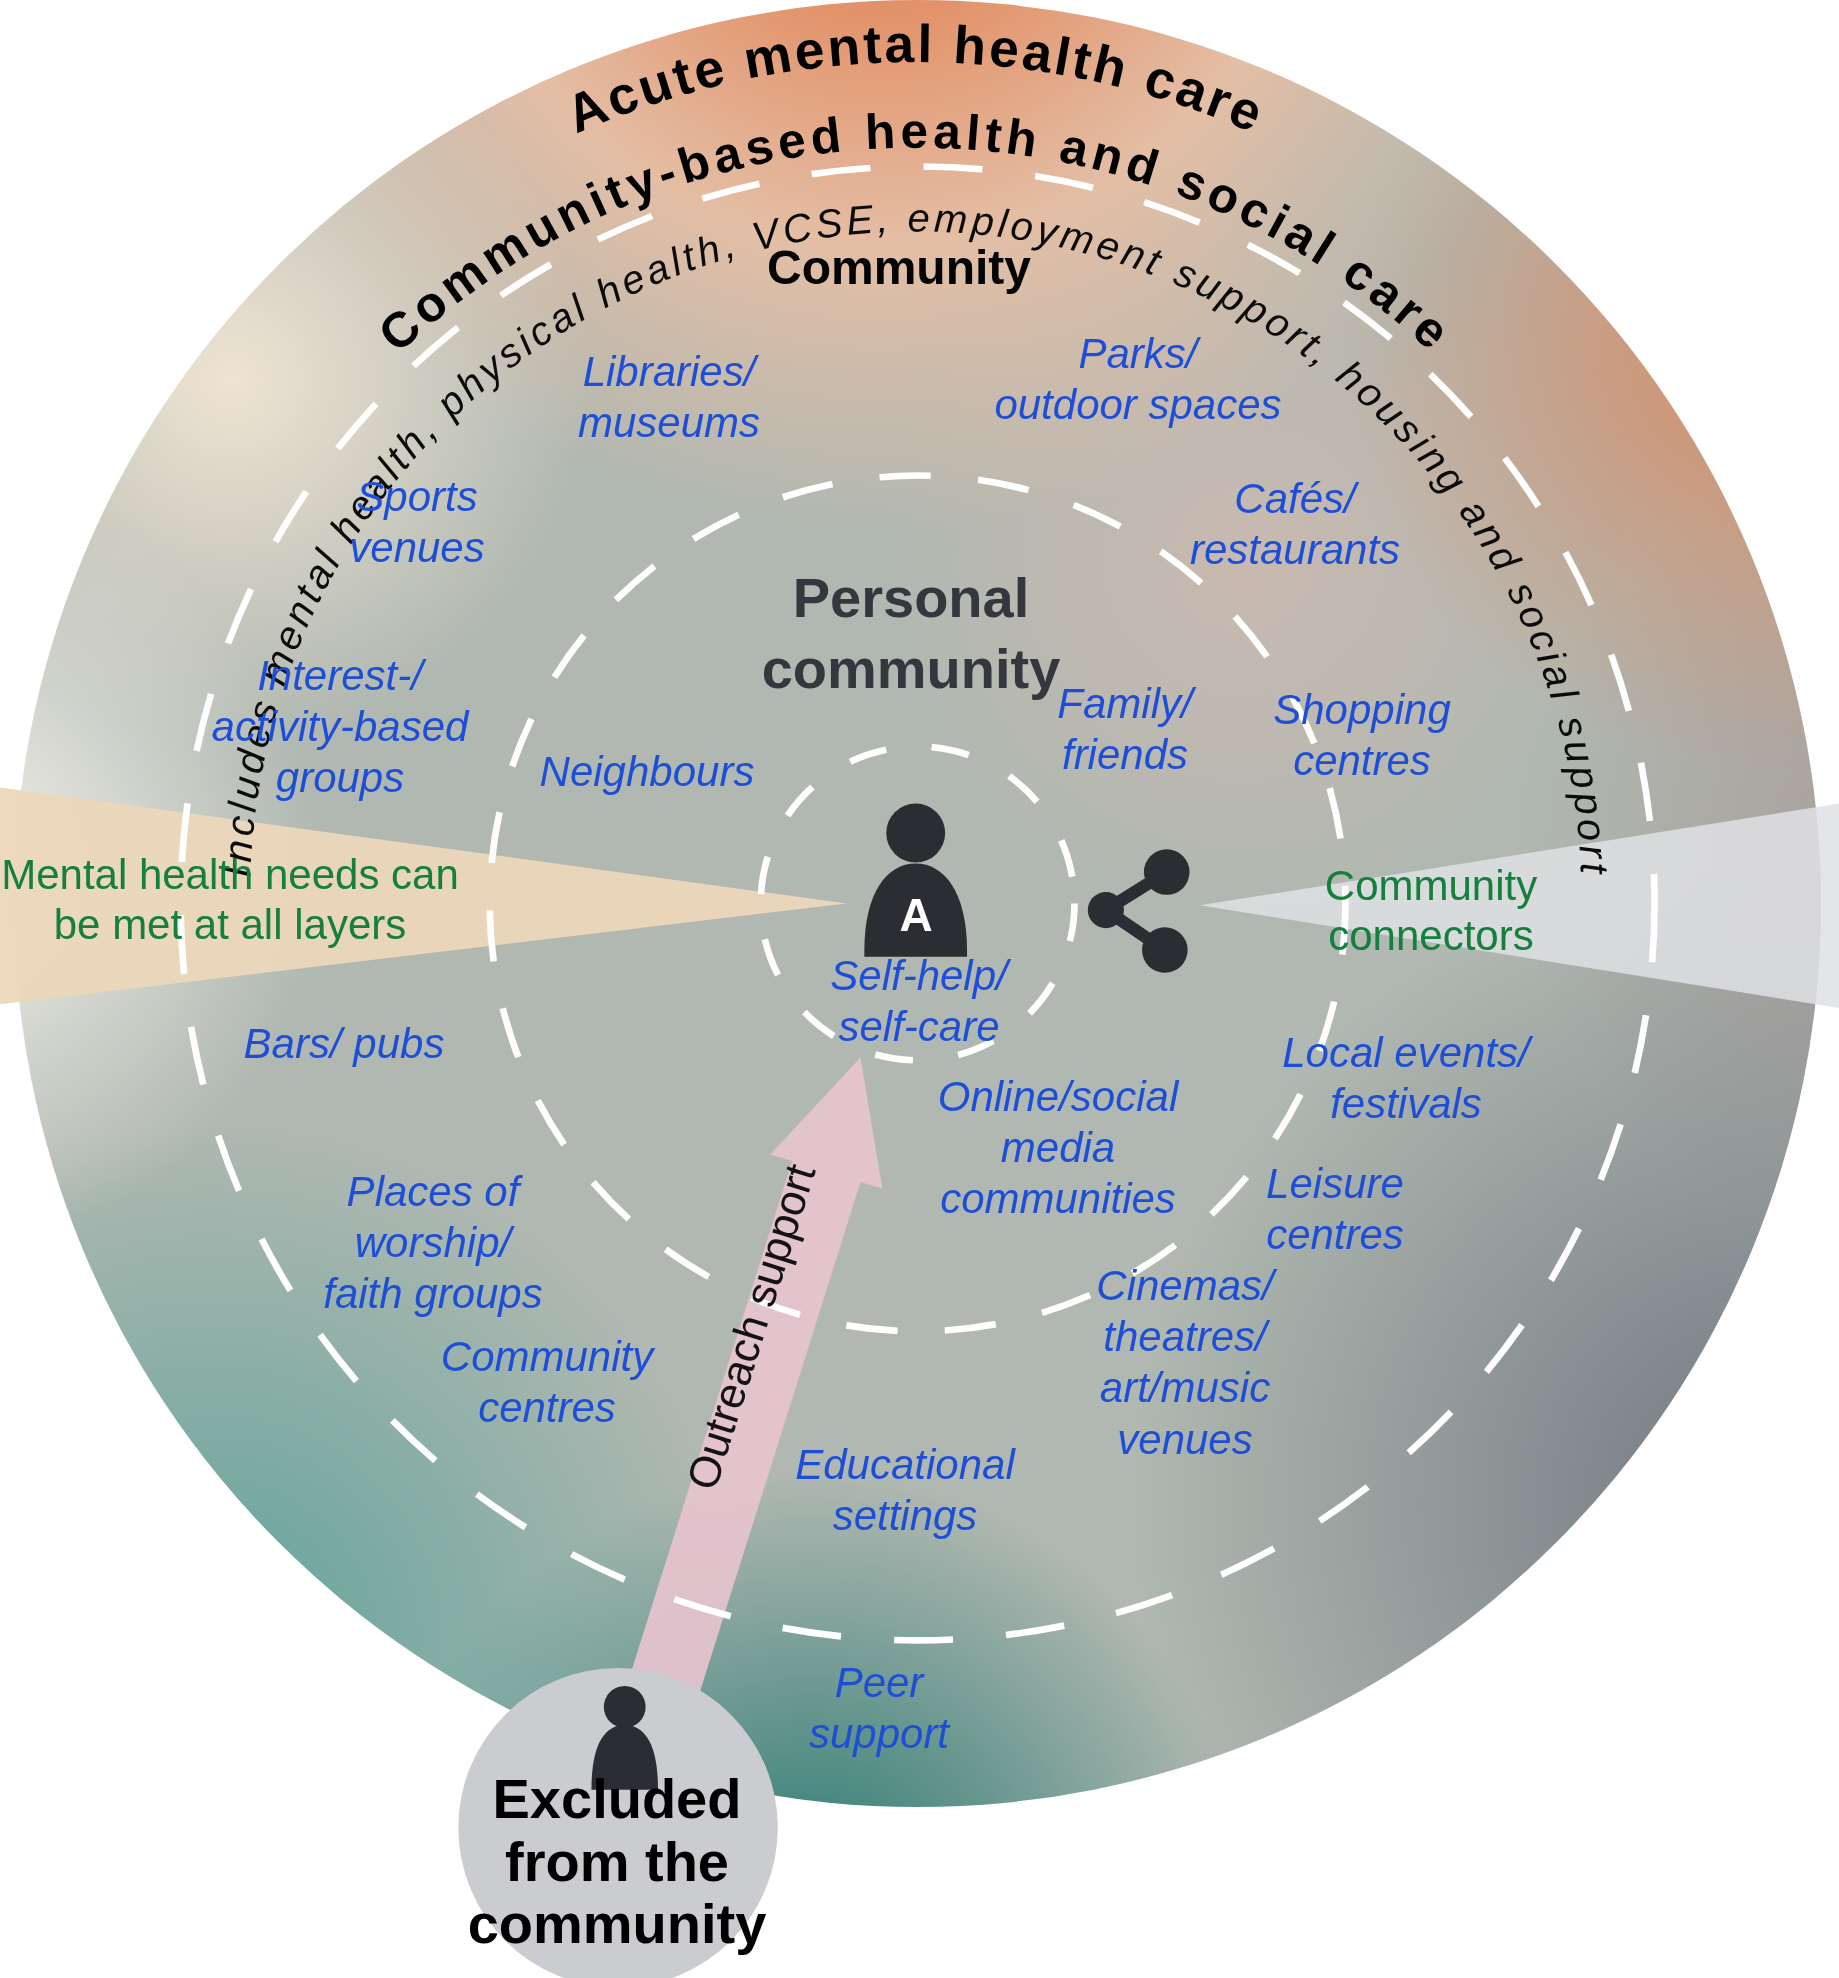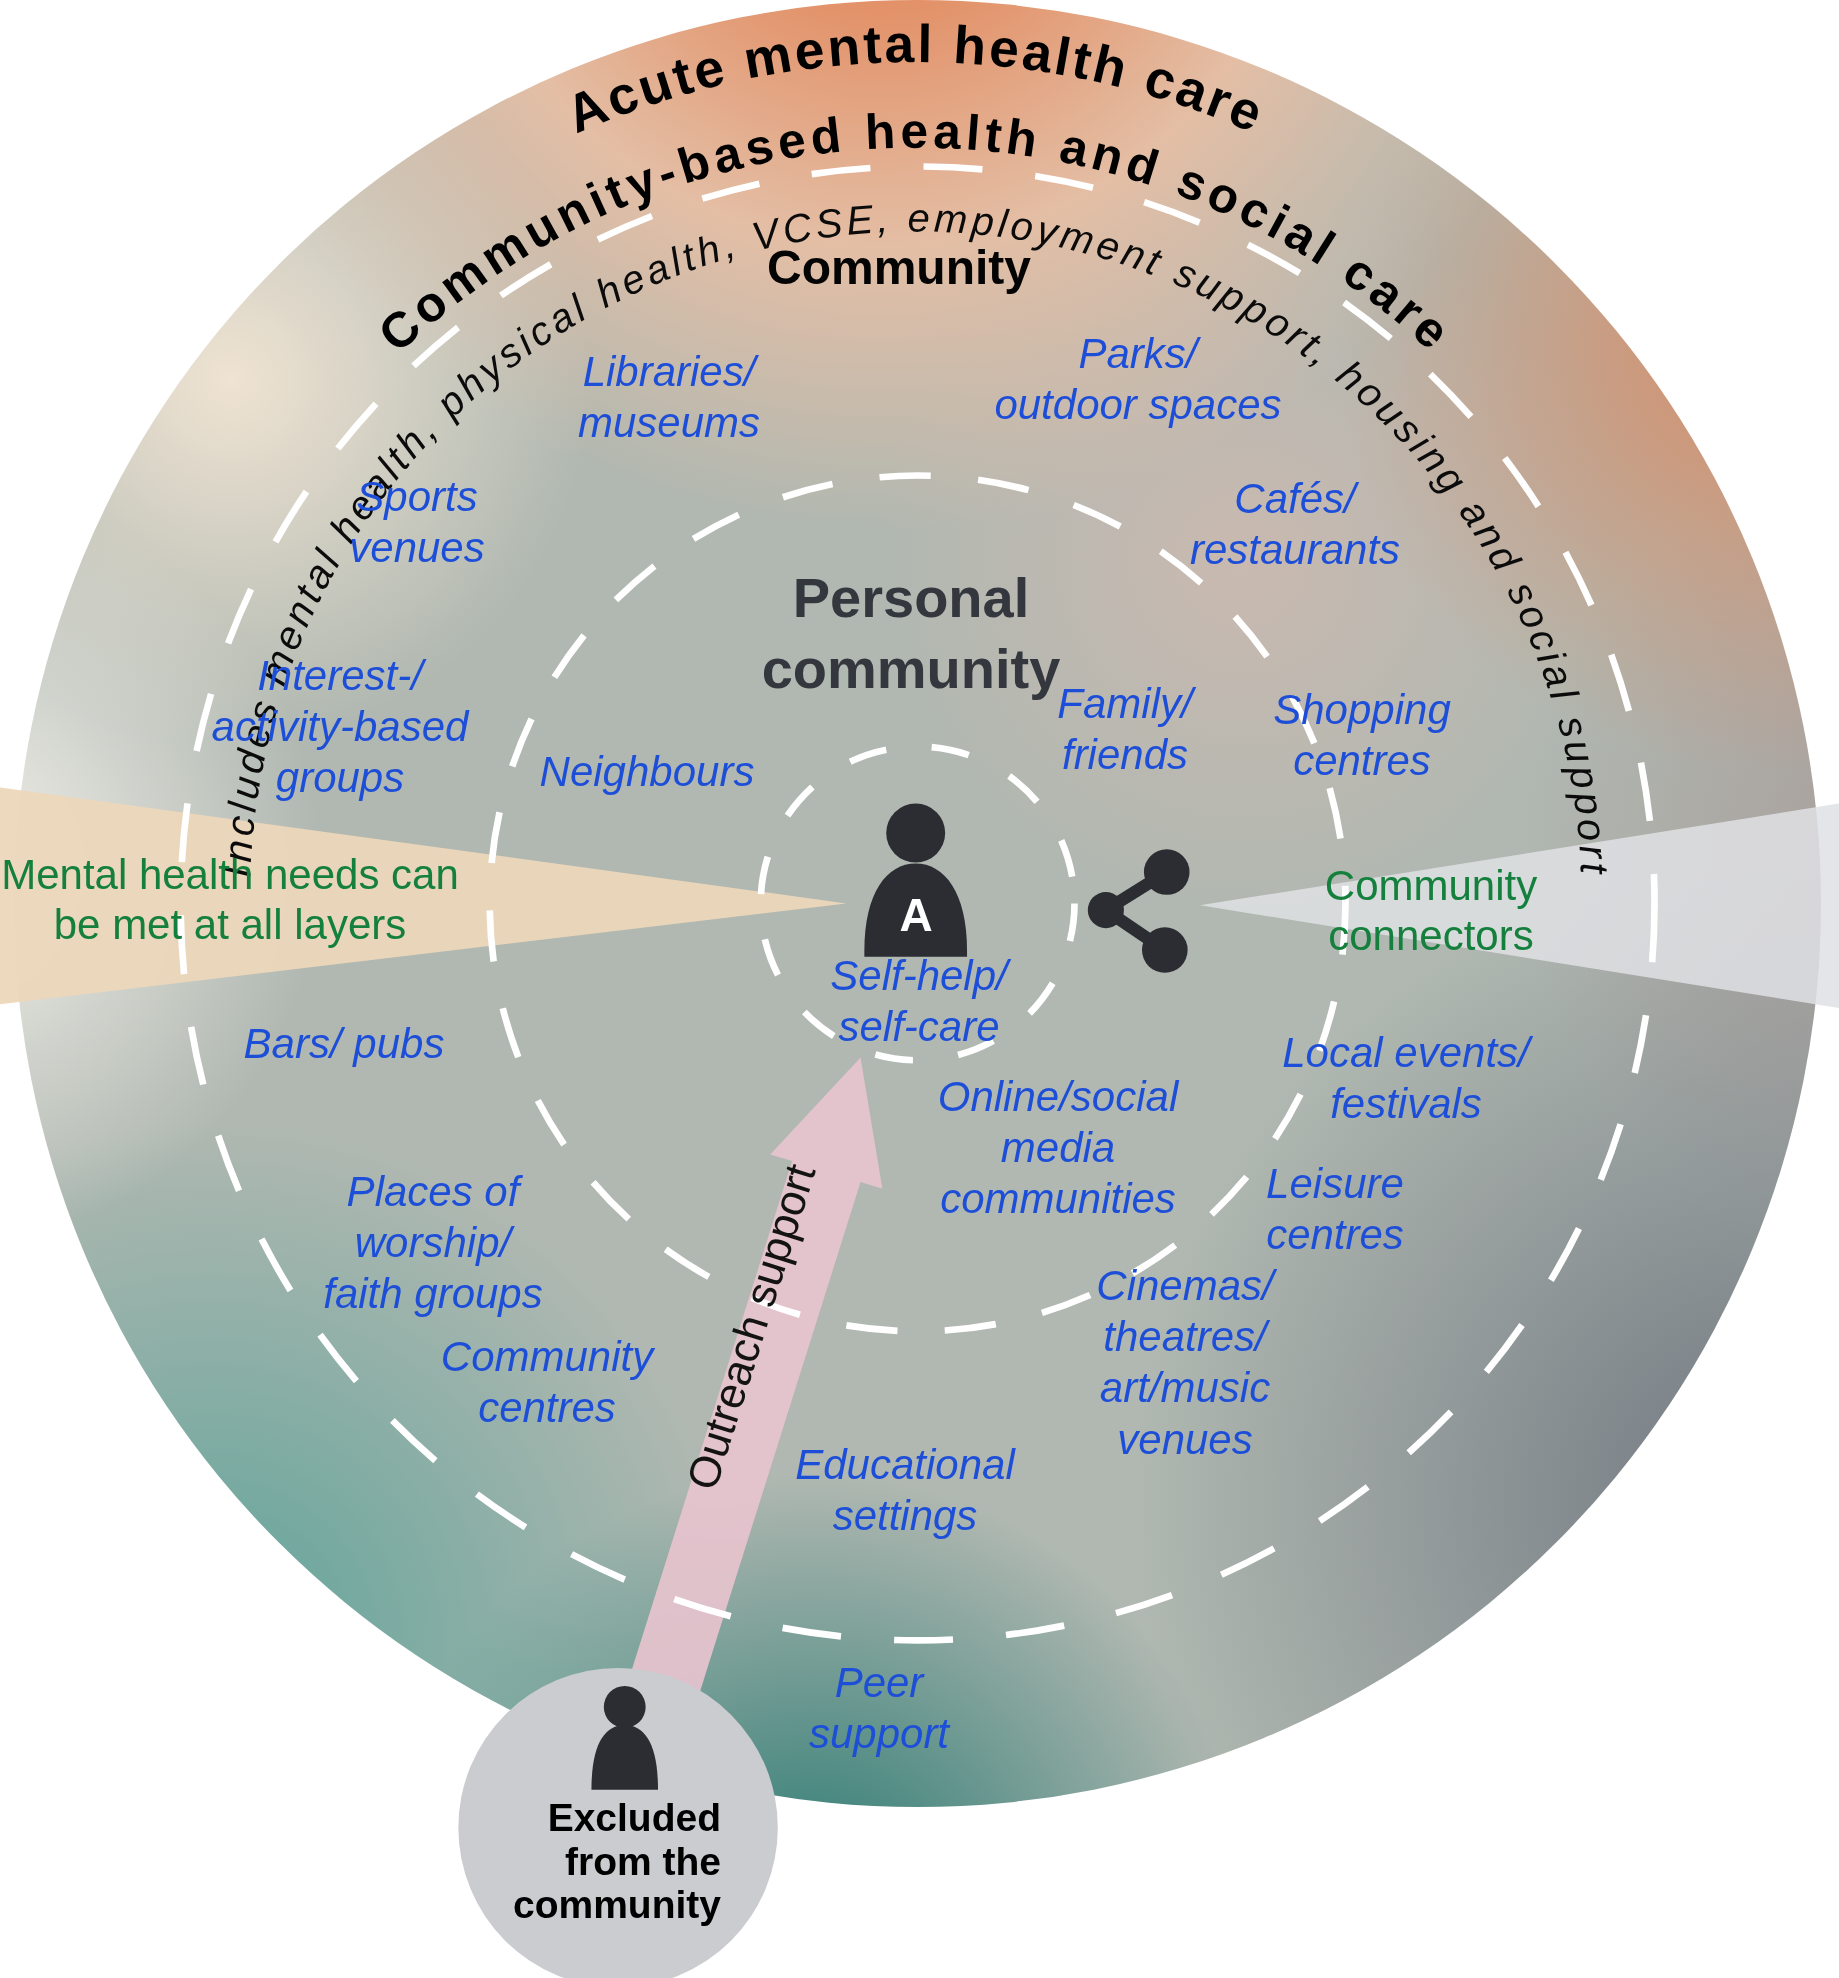--- a/index.html
+++ b/index.html
@@ -27,21 +27,21 @@
   .curved-bold   {font-family:"Liberation Sans","DejaVu Sans",sans-serif;font-weight:700;font-size:56px;letter-spacing:3px;fill:#000000;}
   .curved-bold2  {font-family:"Liberation Sans","DejaVu Sans",sans-serif;font-weight:700;font-size:52px;letter-spacing:5px;fill:#000000;}
   .curved-italic {font-family:"Liberation Sans","DejaVu Sans",sans-serif;font-style:italic;font-size:42px;letter-spacing:4px;fill:#0b0b0b;}
   .outreach-text {font-family:"Liberation Sans","DejaVu Sans",sans-serif;font-size:46px;fill:#131313;}
   
   .pos{position:absolute;transform:translate(-50%,-50%);text-align:center;white-space:pre-line;}
   .lbl{font-style:italic;font-size:42px;line-height:1.22;color:#1d4ed8;}
   .community-h{font-weight:700;font-size:48px;color:#040404;}
   .personal-h{font-weight:700;font-size:56px;line-height:1.26;color:#34373e;}
   .wedge-text{font-size:42px;line-height:1.2;color:#15803d;}
-  .excluded-text{font-weight:700;font-size:39px;line-height:1.12;color:#000000;text-align:right;}
+  .excluded-text{font-weight:700;font-size:56px;line-height:1.12;color:#000000;}
   .a-letter{font-weight:700;font-size:46px;color:#ffffff;}
 </style>
 </head>
 <body>
 
 <div class="stage">
 
   <div class="disc"></div>
 
   <svg class="overlay" width="1839" height="1978" viewBox="0 0 1934 2080">

